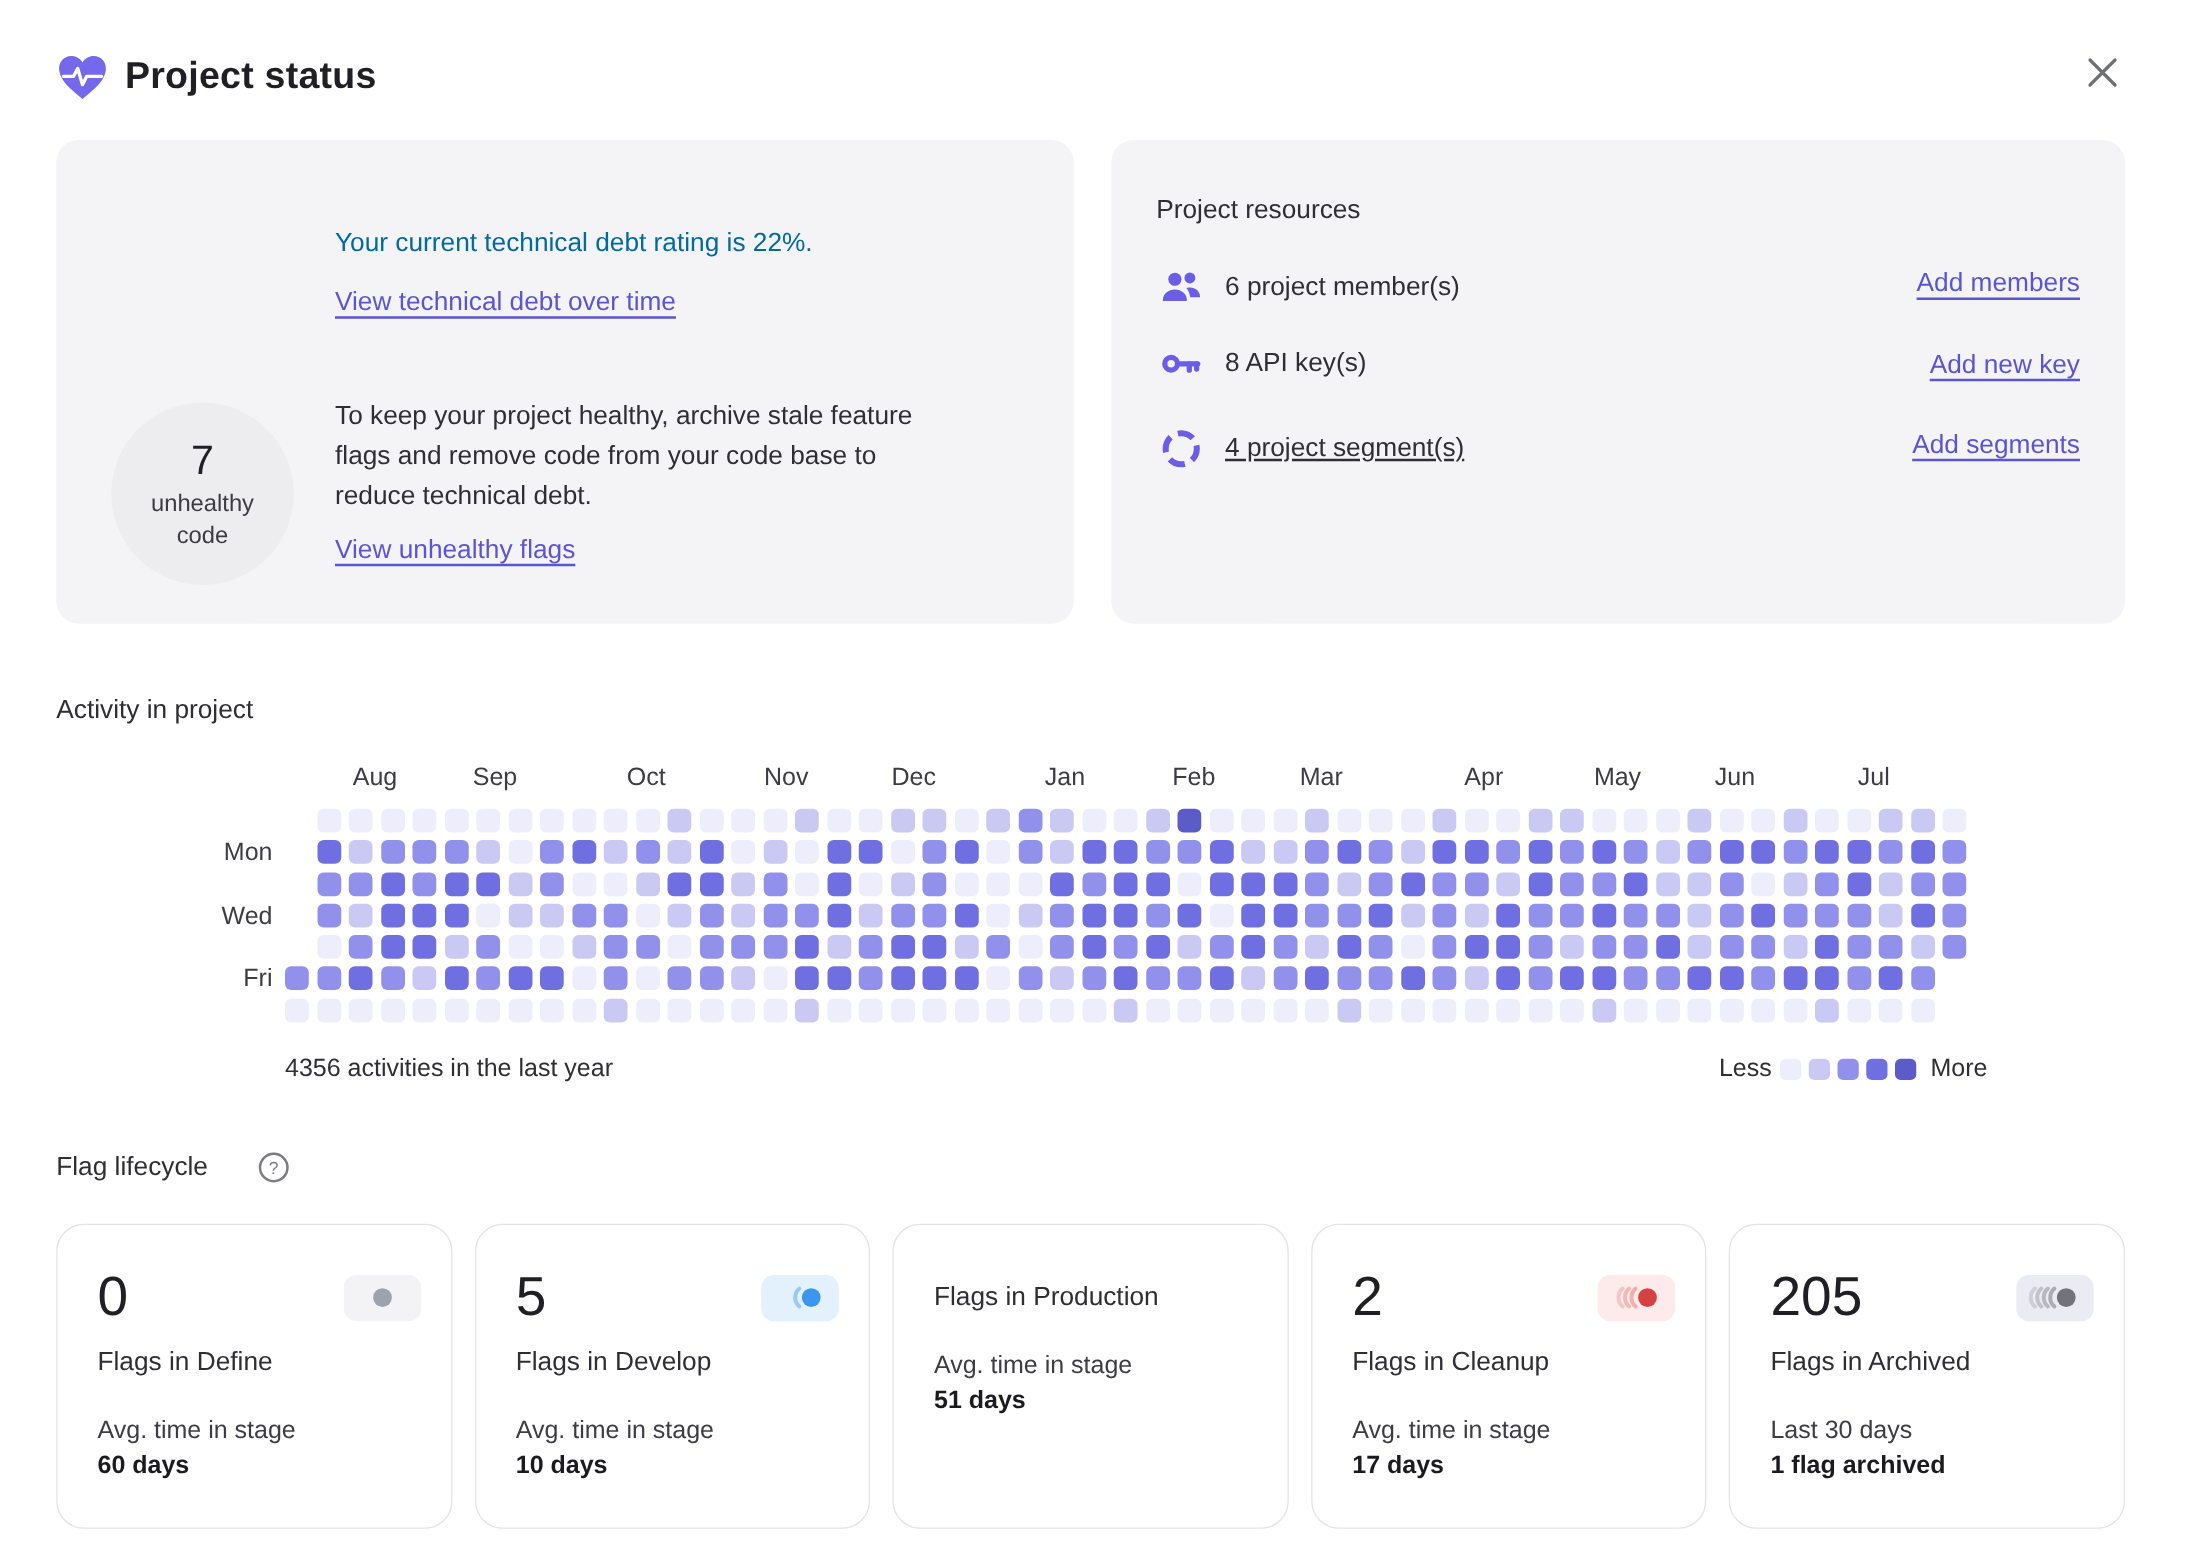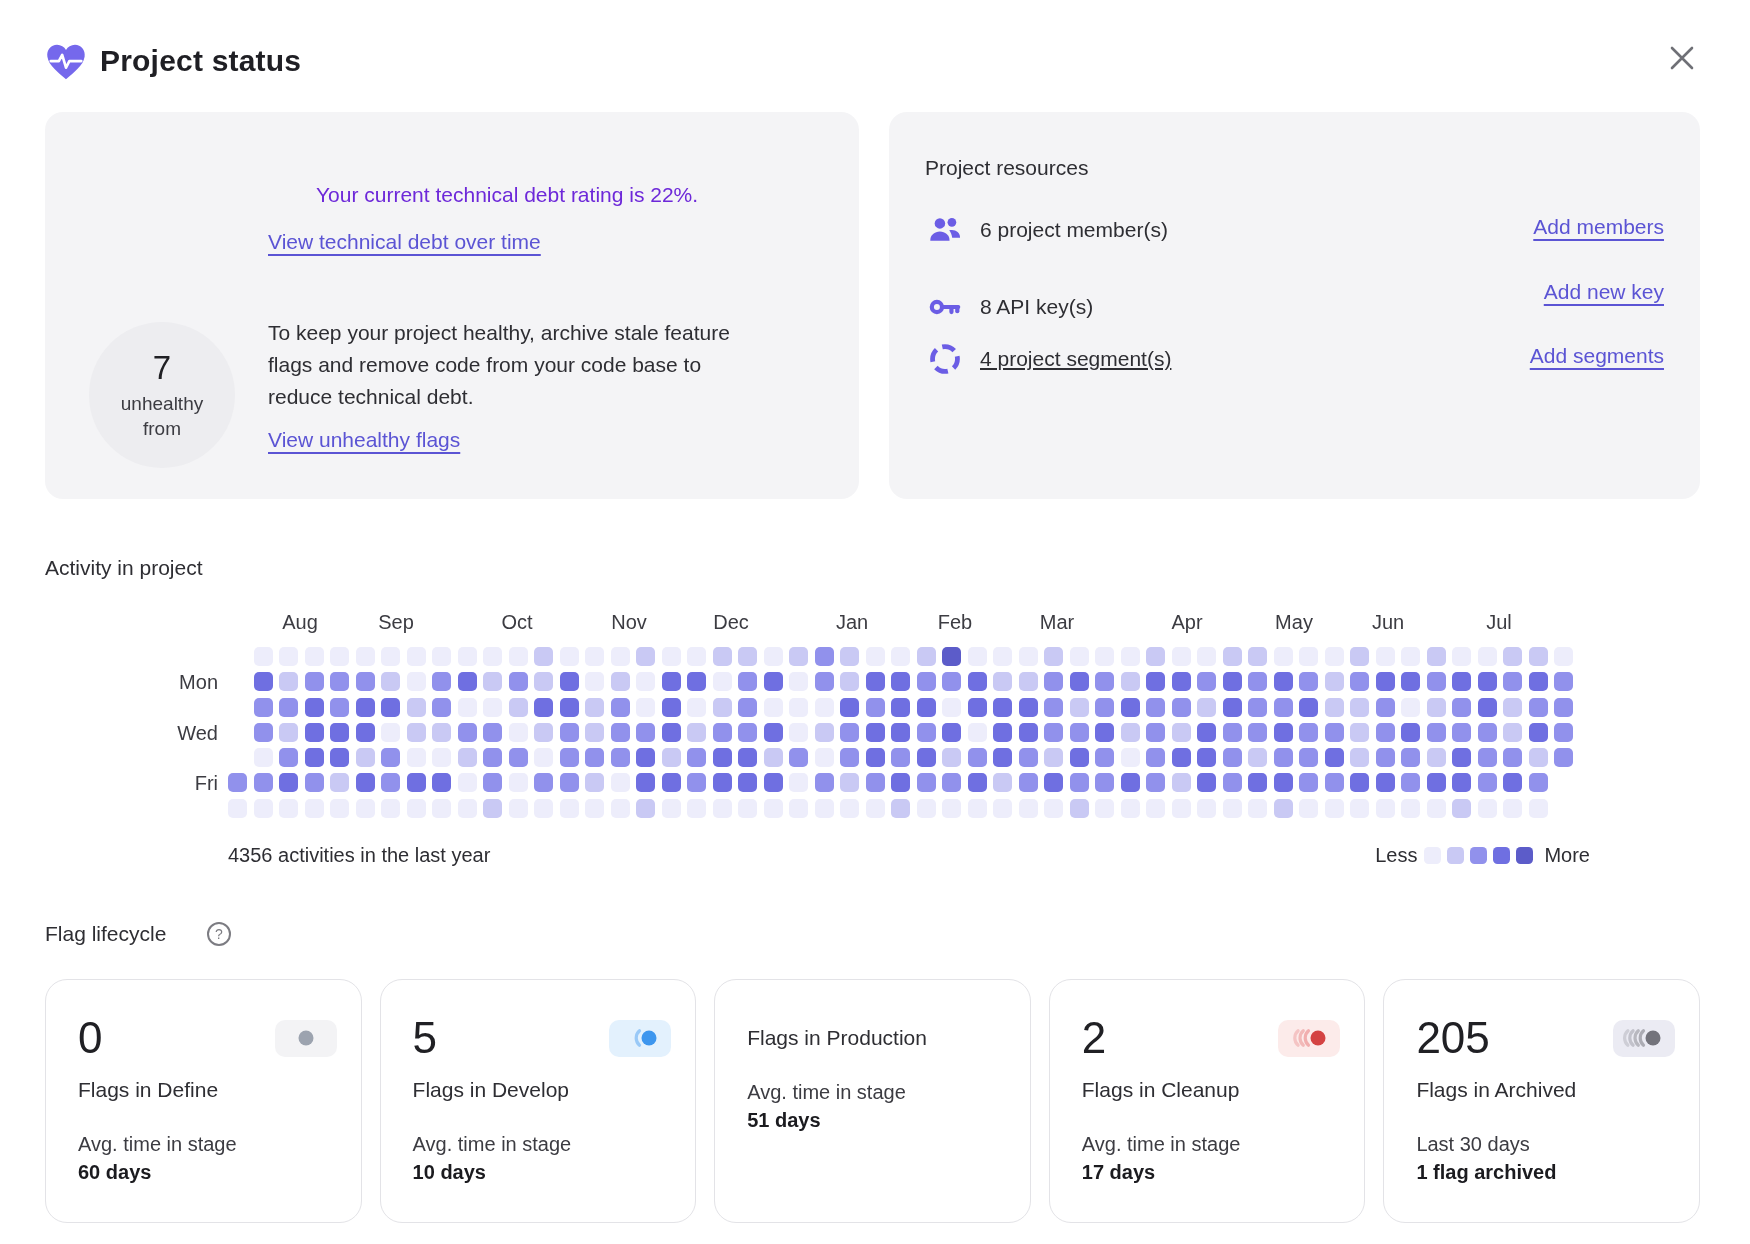--- a/index.html
+++ b/index.html
@@ -17,21 +17,21 @@
   .res-card{left:889px;top:112px;width:811px;height:387px;}
 
   .donut-wrap{position:absolute;left:42px;top:66px;width:150px;height:150px;}
   .donut-label{position:absolute;left:0;top:0;width:150px;height:150px;display:flex;align-items:center;justify-content:center;
     font-size:33px;color:#202024;}
   .circle7{position:absolute;left:44px;top:210px;width:146px;height:146px;border-radius:50%;background:#ededf0;
     display:flex;flex-direction:column;align-items:center;justify-content:center;}
   .circle7 .big{font-size:33px;color:#202024;margin-bottom:4px;}
   .circle7 .small{font-size:19px;color:#3c3c42;line-height:25px;}
 
-  .debt-line1{position:absolute;left:223px;top:71px;font-size:21px;color:#6d28d9;margin-left:48px;}
+  .debt-line1{position:absolute;left:223px;top:71px;font-size:21px;color:#0369a1;}
   .debt-link1{position:absolute;left:223px;top:118px;}
   .advice{position:absolute;left:223px;top:205px;font-size:21px;color:#2e2e33;line-height:32px;}
   .debt-link2{position:absolute;left:223px;top:316px;}
   a.plink{color:#5b54d4;text-decoration:underline;text-underline-offset:5px;font-size:21px;cursor:pointer;}
 
   .res-title{position:absolute;left:36px;top:44px;font-size:21px;color:#2e2e33;}
   .res-row{position:absolute;left:38px;display:flex;align-items:center;gap:17px;height:38px;}
   .res-row .lbl{font-size:21px;color:#2e2e33;}
   .res-link{position:absolute;right:36px;}
 
@@ -74,21 +74,21 @@
   <button class="close-btn" title="Close">
     <svg width="36" height="36" viewBox="0 0 36 36">
       <path d="M8 8 L28 28 M28 8 L8 28" stroke="#6f7076" stroke-width="2.6" stroke-linecap="round"></path>
     </svg>
   </button>
 
   <div class="card debt-card">
     <div class="circle7">
       <div class="big">7</div>
       <div class="small">unhealthy</div>
-      <div class="small">from</div>
+      <div class="small">code</div>
     </div>
     <div class="debt-line1">Your current technical debt rating is 22%.</div>
     <a class="plink debt-link1">View technical debt over time</a>
     <div class="advice">
       <div>To keep your project healthy, archive stale feature</div>
       <div>flags and remove code from your code base to</div>
       <div>reduce technical debt.</div>
     </div>
     <a class="plink debt-link2">View unhealthy flags</a>
   </div>
@@ -101,21 +101,21 @@
             <svg width="36" height="36" viewBox="0 0 24 24" fill="#6b5de5">
               <circle cx="8.6" cy="7.6" r="3.5"></circle>
               <path d="M2.2 18.6c0-3.2 2.9-5.6 6.4-5.6s6.4 2.4 6.4 5.6v.6H2.2z"></path>
               <circle cx="16.6" cy="6.9" r="2.9"></circle>
               <path d="M14.8 12.2c.6-.1 1.2-.2 1.8-.2 3 0 5.4 2.1 5.4 4.7v.5h-5.2c-.3-2-1-3.7-2-5z"></path>
             </svg>
           </span>
           <span class="lbl">6 project member(s)</span>
         </div>
         <a class="plink res-link" style="top: 103px;">Add members</a>
-        <div class="res-row" style="top: 176px; text-align: right;">
+        <div class="res-row" style="top: 160px; text-align: right;">
           <span style="display: flex;">
             <svg width="36" height="36" viewBox="0 0 24 24" fill="none" stroke="#6b5de5">
               <circle cx="6.6" cy="12" r="3.4" stroke-width="2.8"></circle>
               <path d="M10.2 12h10.6" stroke-width="2.8" stroke-linecap="round"></path>
               <path d="M16.3 12v3.4" stroke-width="2.8" stroke-linecap="round"></path>
               <path d="M20.2 12v2.8" stroke-width="2.8" stroke-linecap="round"></path>
             </svg>
           </span>
           <span class="lbl">8 API key(s)</span>
         </div>

